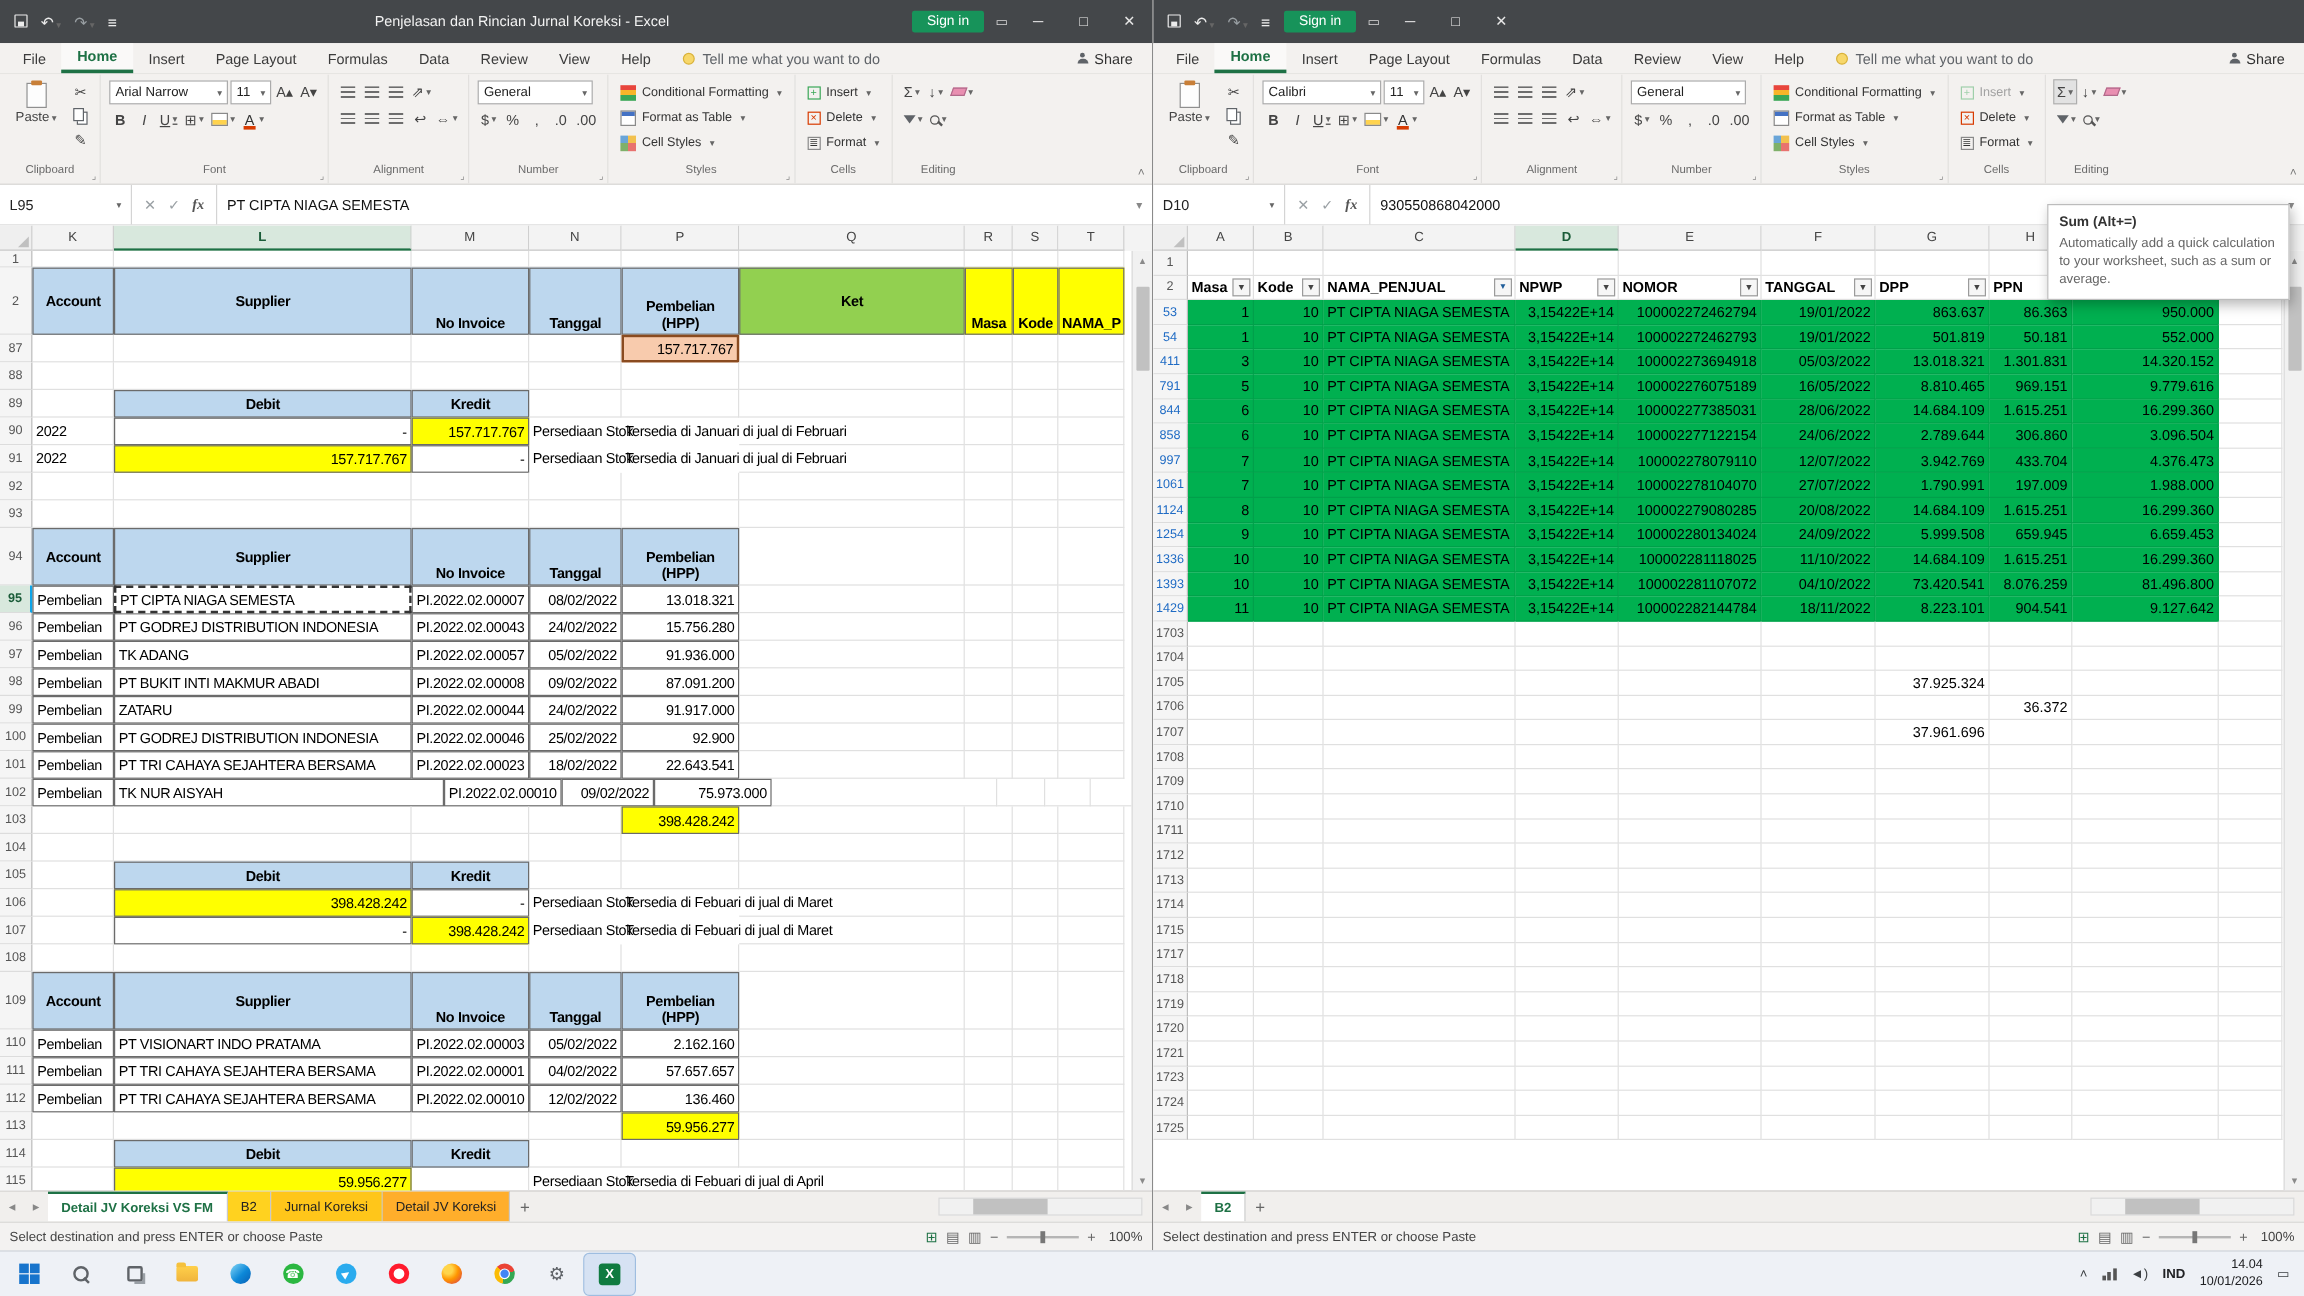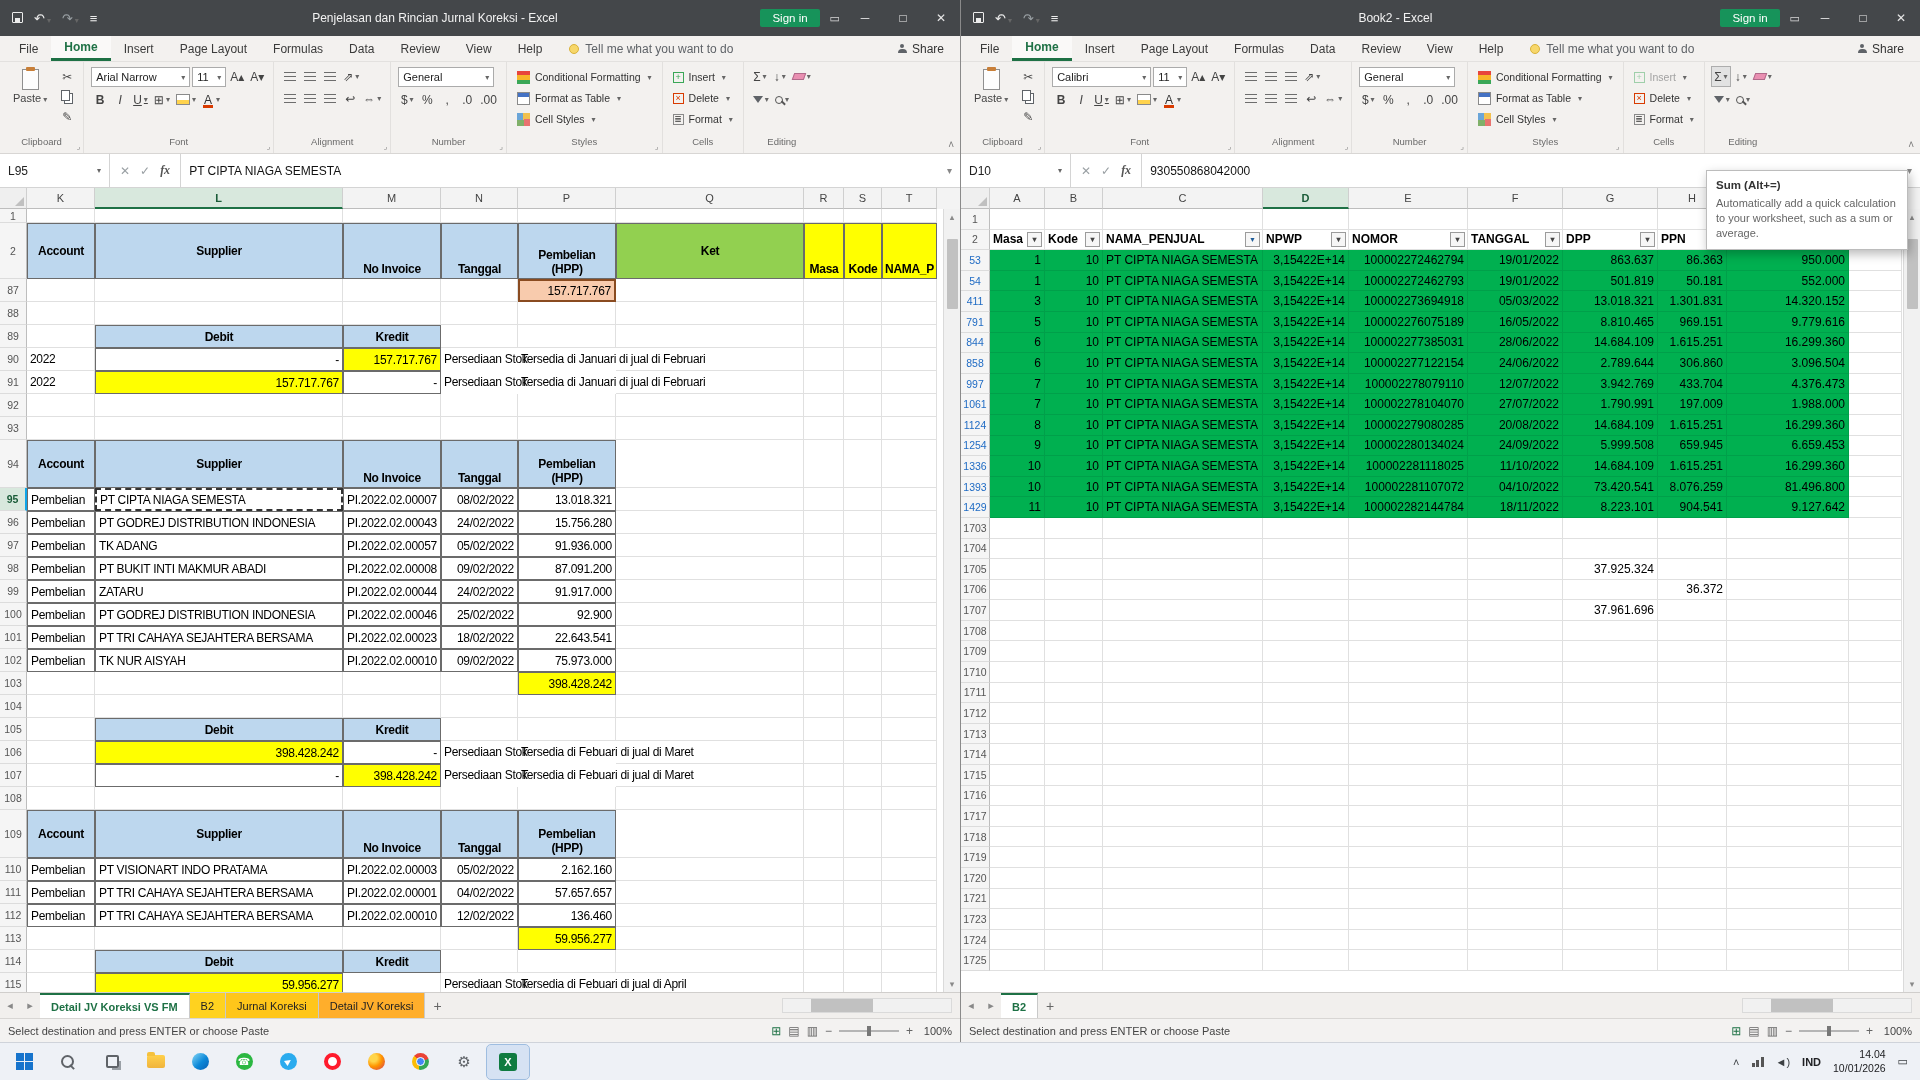--- a/index.html
+++ b/index.html
@@ -640,21 +640,21 @@
               <div class="cell b num" style="width:77px">18/02/2022</div>
               <div class="cell b num" style="width:98px">22.643.541</div>
               <div class="cell " style="width:188px"></div>
               <div class="cell " style="width:40px"></div>
               <div class="cell " style="width:38px"></div>
               <div class="cell " style="width:55px"></div>
             </div>
             <div class="grow" style="height:23px">
               <div class="rh " style="width:27px">102</div>
               <div class="cell b" style="width:68px">Pembelian</div>
-              <div class="cell b" style="width:248px">TK NUR AISYAH</div>
+              <div class="cell b" style="width:275px">TK NUR AISYAH</div>
               <div class="cell b" style="width:98px">PI.2022.02.00010</div>
               <div class="cell b num" style="width:77px">09/02/2022</div>
               <div class="cell b num" style="width:98px">75.973.000</div>
               <div class="cell " style="width:188px"></div>
               <div class="cell " style="width:40px"></div>
               <div class="cell " style="width:38px"></div>
               <div class="cell " style="width:55px"></div>
             </div>
             <div class="grow" style="height:23px">
               <div class="rh " style="width:27px">103</div>
@@ -856,21 +856,20 @@
   </section>
 
   <section class="xlwin" data-side="right" style="left: 960px;">
     <div class="titlebar">
       <div class="qat">
         <span class="ticon"><span class="saveic"></span></span>
         <span class="ticon">↶<span class="dd">▾</span></span>
         <span class="ticon dim2">↷<span class="dd">▾</span></span>
         <span class="ticon">≡</span>
       </div>
-      <div class="wtitle">Book2 - Excel</div>
       <div class="tright">
         <span class="signin">Sign in</span>
         <span class="rdo">▭</span>
         <span class="wbtn">─</span>
         <span class="wbtn">□</span>
         <span class="wbtn">✕</span>
       </div>
     </div>
 
     <div class="tabrow">
@@ -1463,33 +1462,20 @@
               <div class="cell " style="width:160px"></div>
               <div class="cell " style="width:86px"></div>
               <div class="cell " style="width:119px"></div>
               <div class="cell " style="width:95px"></div>
               <div class="cell " style="width:95px"></div>
               <div class="cell " style="width:69px"></div>
               <div class="cell " style="width:122px"></div>
               <div class="cell " style="width:53px"></div>
             </div>
             <div class="grow" style="height:20.6px">
-              <div class="rh " style="width:29px">1716</div>
-              <div class="cell " style="width:55px"></div>
-              <div class="cell " style="width:58px"></div>
-              <div class="cell " style="width:160px"></div>
-              <div class="cell " style="width:86px"></div>
-              <div class="cell " style="width:119px"></div>
-              <div class="cell " style="width:95px"></div>
-              <div class="cell " style="width:95px"></div>
-              <div class="cell " style="width:69px"></div>
-              <div class="cell " style="width:122px"></div>
-              <div class="cell " style="width:53px"></div>
-            </div>
-            <div class="grow" style="height:20.6px">
               <div class="rh " style="width:29px">1717</div>
               <div class="cell " style="width:55px"></div>
               <div class="cell " style="width:58px"></div>
               <div class="cell " style="width:160px"></div>
               <div class="cell " style="width:86px"></div>
               <div class="cell " style="width:119px"></div>
               <div class="cell " style="width:95px"></div>
               <div class="cell " style="width:95px"></div>
               <div class="cell " style="width:69px"></div>
               <div class="cell " style="width:122px"></div>

